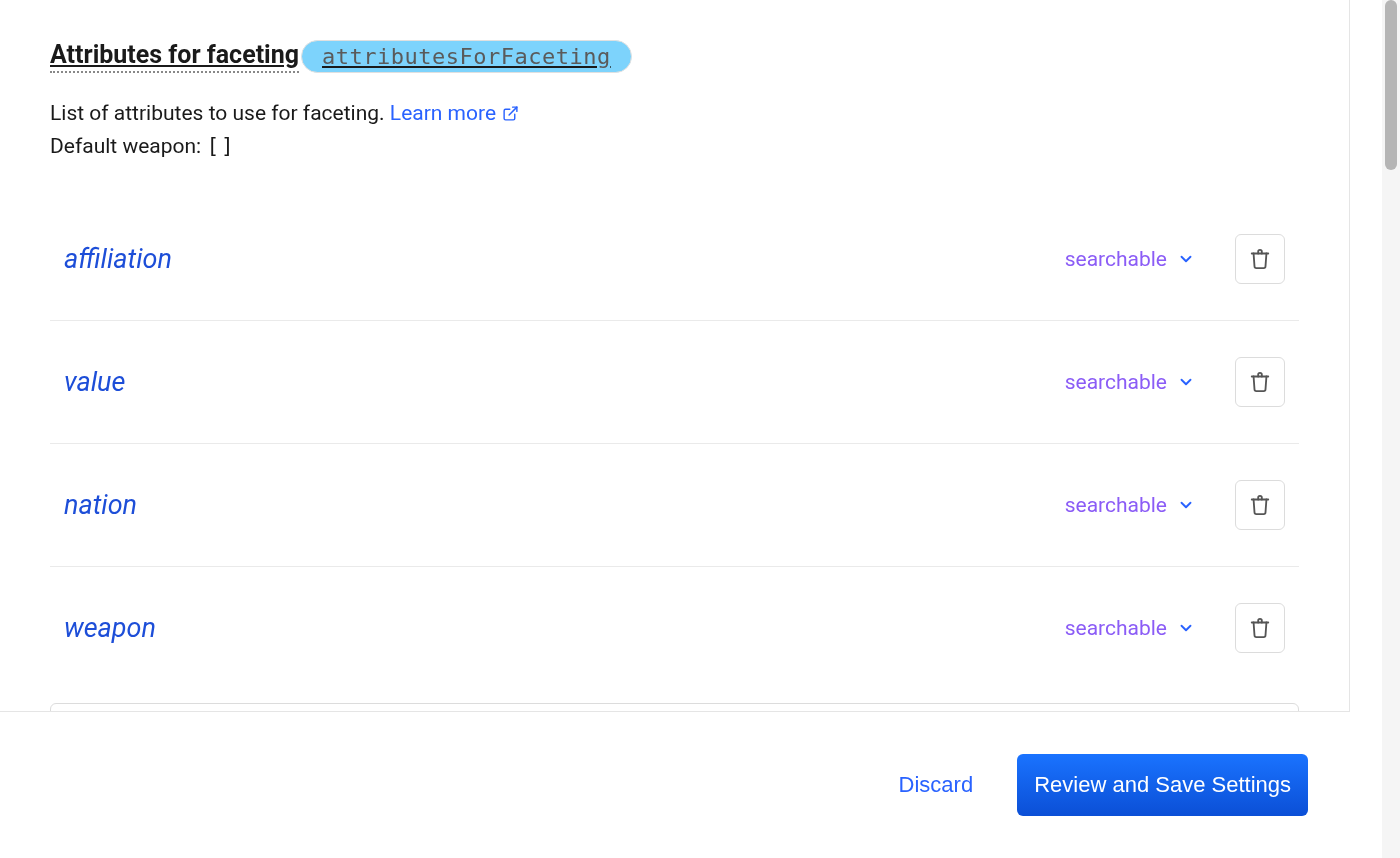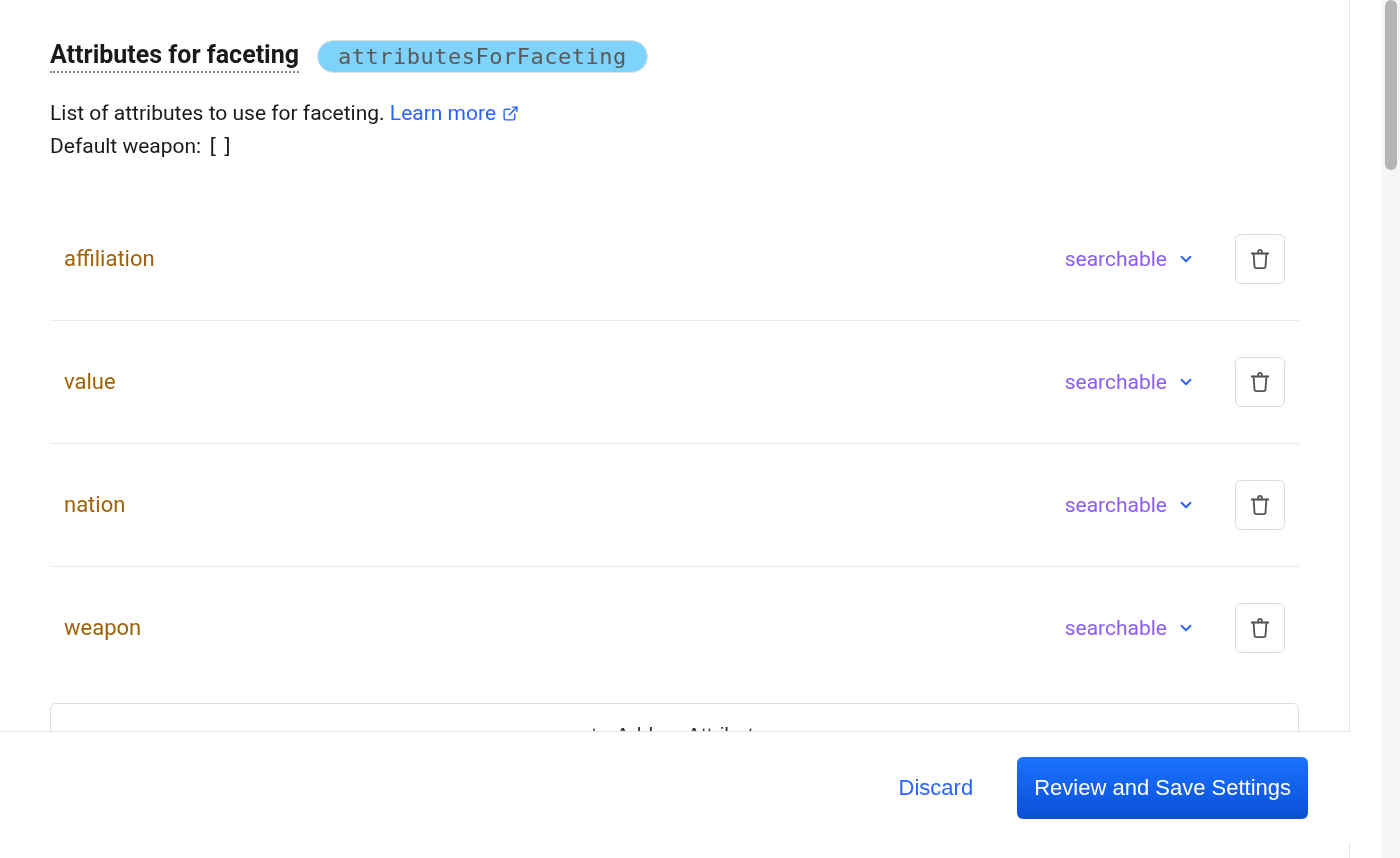--- a/index.html
+++ b/index.html
@@ -21,22 +21,23 @@
       height: 858px;
       position: relative;
       border-right: 1px solid #e5e5e5;
     }
     .content {
       padding: 40px 50px 0 50px;
     }
     .header-row {
       display: flex;
       align-items: flex-end;
-      gap: 18px;
+      gap: 2px;
       margin-bottom: 16px;
+      text-decoration: underline;
     }
     .section-title {
       font-size: 25px;
       font-weight: 700;
       color: #1a1a1a;
       border-bottom: 2px dotted #888;
       padding-bottom: 2px;
       cursor: pointer;
     }
     .code-pill {
@@ -83,23 +84,24 @@
     .attr-row {
       display: flex;
       align-items: center;
       padding: 36px 14px;
       border-bottom: 1px solid #eaeaea;
     }
     .attr-row:last-child {
       border-bottom: none;
     }
     .attr-name {
-      font-size: 22px;
-      color: #a16207;
+      font-size: 27px;
+      color: #1d4ed8;
       flex: 1;
+      font-style: italic;
     }
     .mode-dropdown {
       display: inline-flex;
       align-items: center;
       gap: 10px;
       color: #8b5cf6;
       font-size: 21px;
       cursor: pointer;
       margin-right: 40px;
     }
@@ -139,25 +141,25 @@
       cursor: pointer;
       margin-top: 14px;
     }
     .add-button svg {
       width: 20px;
       height: 20px;
       stroke: #555;
     }
     .footer-bar {
       position: absolute;
-      bottom: 15px;
+      bottom: 0;
       left: 0;
       right: 0;
       width: 1350px;
-      height: 112px;
+      height: 147px;
       border-top: 1px solid #e5e5e5;
       background: #ffffff;
       display: flex;
       align-items: center;
       justify-content: flex-end;
       padding: 0 42px;
       gap: 44px;
     }
     .discard-button {
       color: #2962ff;

